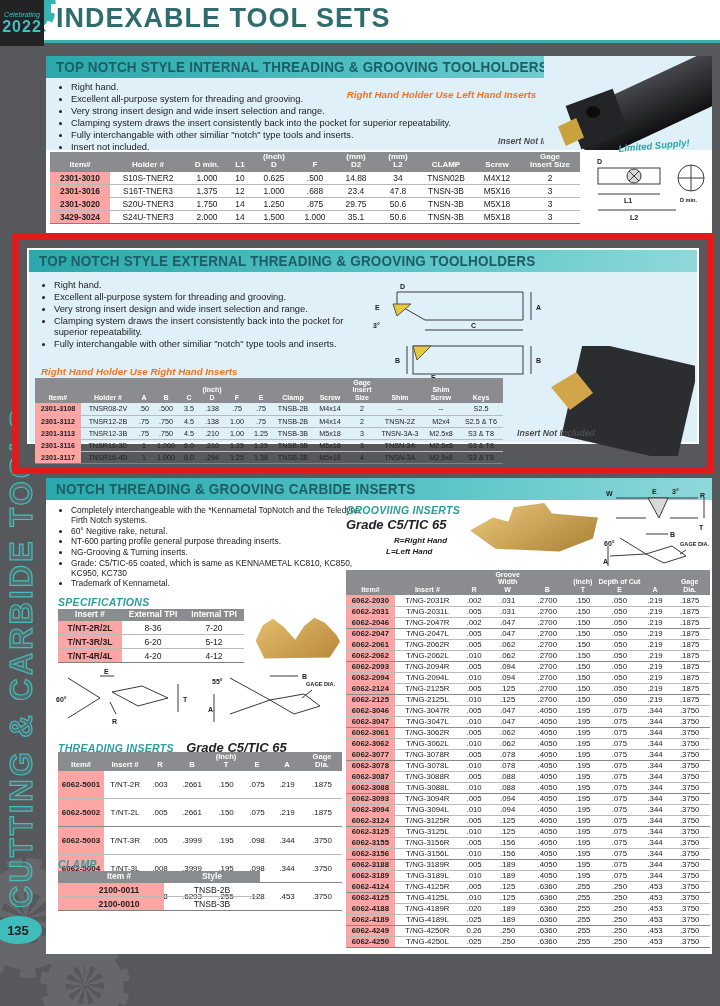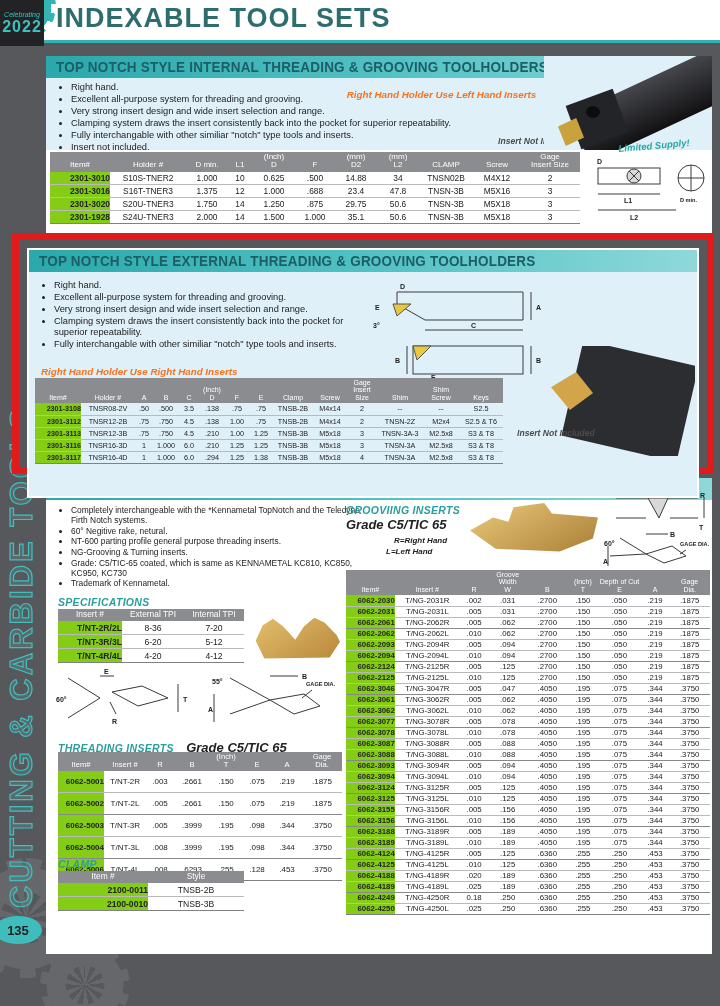--- a/index.html
+++ b/index.html
@@ -46,24 +46,24 @@
   ul.bullets.small li{font-size:8.4px;line-height:1.16;}
   .orange-note{color:#f4731f;font-weight:bold;font-size:9.8px;font-style:italic;}
   .insert-note{font-size:8.6px;font-style:italic;font-weight:bold;color:#4c4c4c;}
   .limited{color:#2aa6a6;font-weight:bold;font-style:italic;font-size:9.5px;
            transform:rotate(-5deg);}
   .subhead{color:#2b9d9d;font-weight:bold;font-style:italic;font-size:10.5px;letter-spacing:.3px;}
   .grade{color:#222;font-weight:bold;font-style:italic;font-size:13px;}
   .hand-key{font-size:8px;font-weight:bold;font-style:italic;color:#222;}
 
   table{border-collapse:collapse;table-layout:fixed;}
-  thead th{background:#8a8c8f;color:#fff;font-weight:normal;text-align:center;
+  thead th{background:#8a8c8f;color:#fff;font-weight:bold;text-align:center;
            white-space:pre-line;vertical-align:bottom;padding:1px 0 2px;line-height:1.05;}
   tbody td{text-align:center;color:#222;padding:0;border-bottom:1px solid #b9babb;}
-  tbody td.c0{font-weight:bold;background:#84cc16;text-align:right;}
+  tbody td.c0{font-weight:bold;background:#fca5a5;}
   tbody tr:last-child td{border-bottom:1.5px solid #808184;}
 
   
   .sec1{left:46px;top:56px;width:666px;height:178px;}
   .sec1 .blue{left:0;top:22px;width:666px;height:72px;background:#dff0f9;}
   .t1{font-size:8.4px;} .t1 thead th{font-size:8px;} .t1 tbody tr{height:13px;}
   .t1 .c0{width:60px;} .t1 .c1{width:76px;} .t1 .c2{width:42px;} .t1 .c3{width:24px;}
   .t1 .c4{width:44px;} .t1 .c5{width:38px;} .t1 .c6{width:44px;} .t1 .c7{width:40px;}
   .t1 .c8{width:56px;} .t1 .c9{width:46px;} .t1 .c10{width:60px;}
 
@@ -80,46 +80,46 @@
 
   svg text{font-family:"Liberation Sans",sans-serif;font-size:7px;font-weight:bold;fill:#222;}
   svg .tiny{font-size:5.6px;}
   svg line,svg path,svg rect,svg circle,svg polygon{stroke:#3a3a3a;stroke-width:1;fill:none;}
   svg polygon.gold{fill:#e7c93f;stroke:#555;}
   svg .hatch{fill:#d8d8d8;}
 
   
   .redbox{left:12px;top:233px;width:702px;height:241px;border:7px solid #e11b1b;
           box-sizing:border-box;background:#57585b;z-index:8;}
-  .sec2{position:absolute;left:8px;top:8px;width:672px;height:250px;background:#dff0f9;
+  .sec2{position:absolute;left:8px;top:8px;width:672px;height:196px;background:#dff0f9;
         border:2px solid #fff;box-sizing:border-box;}
   .t2{font-size:7.2px;} .t2 thead th{font-size:7px;} .t2 tbody tr{height:12px;margin-top:48px;}
   .t2 .c0{width:46px;}  .t2 .c1{width:54px;} .t2 .c2{width:18px;} .t2 .c3{width:26px;}
   .t2 .c4{width:20px;}  .t2 .c5{width:26px;} .t2 .c6{width:24px;} .t2 .c7{width:24px;}
   .t2 .c8{width:40px;}  .t2 .c9{width:34px;} .t2 .c10{width:30px;} .t2 .c11{width:46px;}
   .t2 .c12{width:36px;} .t2 .c13{width:44px;}
   .photo2{right:2px;top:96px;width:152px;height:110px;overflow:hidden;}
   .ph2-block{position:absolute;left:28px;top:6px;width:118px;height:98px;background:#2c2d31;
              transform:rotate(13deg);}
   .ph2-insert{position:absolute;left:8px;top:26px;width:42px;height:38px;background:#d2a54a;
               clip-path:polygon(0 40%,60% 0,100% 55%,45% 100%);}
 
   
   .sec3{left:46px;top:478px;width:666px;height:476px;}
   .t-spec{font-size:8.6px;width:186px;} .t-spec thead th{font-size:8.4px;}
   .t-spec tbody tr{height:14px;}
   .t-spec .c0{width:64px;} .t-spec .c1{width:62px;} .t-spec .c2{width:60px;}
   .t-thr{font-size:8px;width:284px;} .t-thr thead th{font-size:7.6px;}
-  .t-thr tbody tr{height:22px;}
+  .t-thr tbody tr{height:28px;}
   .t-thr .c0{width:46px;} .t-thr .c1{width:42px;} .t-thr .c2{width:28px;}
   .t-thr .c3{width:36px;} .t-thr .c4{width:32px;} .t-thr .c5{width:30px;}
   .t-thr .c6{width:30px;} .t-thr .c7{width:40px;}
   .t-thr tbody tr:nth-child(2n) td{border-bottom:1px solid #86888a;}
   .t-clamp{font-size:8.6px;width:186px;} .t-clamp thead th{font-size:8.4px;}
-  .t-clamp tbody tr{height:14px;} .t-clamp .c0{width:90px;} .t-clamp .c1{width:96px;}
+  .t-clamp tbody tr{height:14px;} .t-clamp .c0{width:90px;padding-left:16px;} .t-clamp .c1{width:96px;}
   .t-grv{font-size:7.8px;width:364px;} .t-grv thead th{font-size:7px;}
   .t-grv tbody tr{height:11px;}
   .t-grv .c0{width:48px;} .t-grv .c1{width:64px;} .t-grv .c2{width:28px;}
   .t-grv .c3{width:38px;} .t-grv .c4{width:40px;} .t-grv .c5{width:30px;}
   .t-grv .c6{width:42px;} .t-grv .c7{width:28px;} .t-grv .c8{width:40px;}
   .t-grv tbody tr:nth-child(3n) td{border-bottom:1px solid #86888a;}
 
   .insA{width:86px;height:48px;background:linear-gradient(145deg,#e6c271,#b8873a);
         clip-path:polygon(2% 60%,10% 28%,22% 14%,34% 30%,48% 58%,58% 30%,70% 12%,82% 22%,96% 48%,100% 62%,88% 95%,12% 97%);}
   .insB{width:128px;height:52px;background:linear-gradient(150deg,#ecca7c,#a87e35);
@@ -221,21 +221,21 @@
           <td class="c3">14</td>
           <td class="c4">1.250</td>
           <td class="c5">.875</td>
           <td class="c6">29.75</td>
           <td class="c7">50.6</td>
           <td class="c8">TNSN-3B</td>
           <td class="c9">M5X18</td>
           <td class="c10">3</td>
         </tr>
         <tr>
-          <td class="c0">2301-1928</td>
+          <td class="c0">3429-3024</td>
           <td class="c1">S24U-TNER3</td>
           <td class="c2">2.000</td>
           <td class="c3">14</td>
           <td class="c4">1.500</td>
           <td class="c5">1.000</td>
           <td class="c6">35.1</td>
           <td class="c7">50.6</td>
           <td class="c8">TNSN-3B</td>
           <td class="c9">M5X18</td>
           <td class="c10">3</td>
@@ -631,20 +631,42 @@
           <td class="c1">T/NG-2031L</td>
           <td class="c2">.005</td>
           <td class="c3">.031</td>
           <td class="c4">.2700</td>
           <td class="c5">.150</td>
           <td class="c6">.050</td>
           <td class="c7">.219</td>
           <td class="c8">.1875</td>
         </tr>
         <tr>
+          <td class="c0">6062-2046</td>
+          <td class="c1">T/NG-2047R</td>
+          <td class="c2">.002</td>
+          <td class="c3">.047</td>
+          <td class="c4">.2700</td>
+          <td class="c5">.150</td>
+          <td class="c6">.050</td>
+          <td class="c7">.219</td>
+          <td class="c8">.1875</td>
+        </tr>
+        <tr>
+          <td class="c0">6062-2047</td>
+          <td class="c1">T/NG-2047L</td>
+          <td class="c2">.005</td>
+          <td class="c3">.047</td>
+          <td class="c4">.2700</td>
+          <td class="c5">.150</td>
+          <td class="c6">.050</td>
+          <td class="c7">.219</td>
+          <td class="c8">.1875</td>
+        </tr>
+        <tr>
           <td class="c0">6062-2061</td>
           <td class="c1">T/NG-2062R</td>
           <td class="c2">.005</td>
           <td class="c3">.062</td>
           <td class="c4">.2700</td>
           <td class="c5">.150</td>
           <td class="c6">.050</td>
           <td class="c7">.219</td>
           <td class="c8">.1875</td>
         </tr>
@@ -700,20 +722,31 @@
           <td class="c4">.2700</td>
           <td class="c5">.150</td>
           <td class="c6">.050</td>
           <td class="c7">.219</td>
           <td class="c8">.1875</td>
         </tr>
         <tr>
           <td class="c0">6062-3046</td>
           <td class="c1">T/NG-3047R</td>
           <td class="c2">.005</td>
+          <td class="c3">.047</td>
+          <td class="c4">.4050</td>
+          <td class="c5">.195</td>
+          <td class="c6">.075</td>
+          <td class="c7">.344</td>
+          <td class="c8">.3750</td>
+        </tr>
+        <tr>
+          <td class="c0">6062-3047</td>
+          <td class="c1">T/NG-3047L</td>
+          <td class="c2">.010</td>
           <td class="c3">.047</td>
           <td class="c4">.4050</td>
           <td class="c5">.195</td>
           <td class="c6">.075</td>
           <td class="c7">.344</td>
           <td class="c8">.3750</td>
         </tr>
         <tr>
           <td class="c0">6062-3061</td>
           <td class="c1">T/NG-3062R</td>
@@ -908,21 +941,21 @@
           <td class="c3">.189</td>
           <td class="c4">.6360</td>
           <td class="c5">.255</td>
           <td class="c6">.250</td>
           <td class="c7">.453</td>
           <td class="c8">.3750</td>
         </tr>
         <tr>
           <td class="c0">6062-4249</td>
           <td class="c1">T/NG-4250R</td>
-          <td class="c2">0.18</td>
+          <td class="c2">0.26</td>
           <td class="c3">.250</td>
           <td class="c4">.6360</td>
           <td class="c5">.255</td>
           <td class="c6">.250</td>
           <td class="c7">.453</td>
           <td class="c8">.3750</td>
         </tr>
         <tr>
           <td class="c0">6062-4250</td>
           <td class="c1">T/NG-4250L</td>

